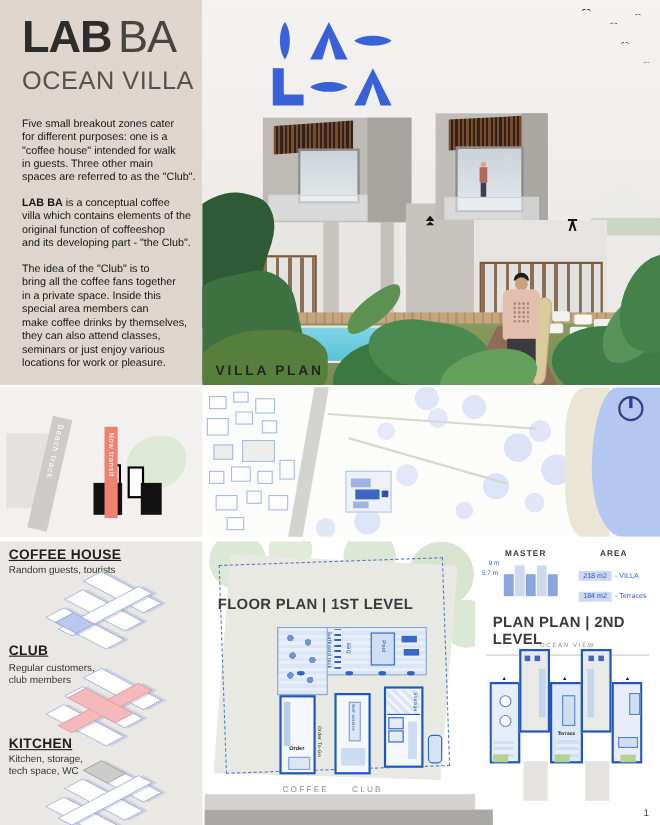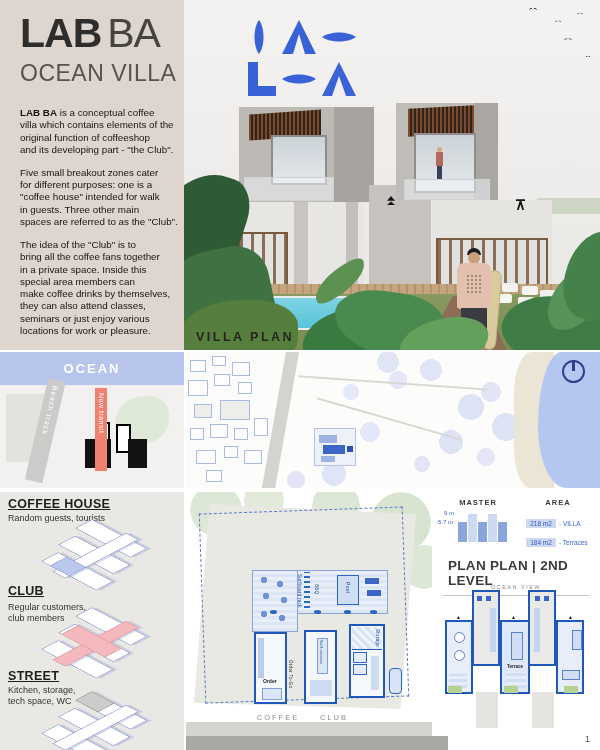--- a/index.html
+++ b/index.html
@@ -124,29 +124,29 @@
   .roaddark{left:186px;top:736px;width:262px;height:14px;background:#a9a8a5;}
 </style>
 </head>
 <body>
 
 <div class="board">
 
   <section class="intro">
     <h1><span class="t1">LAB</span><span class="t2">BA</span></h1>
     <div class="subtitle">OCEAN VILLA</div>
-    <p class="para"><b>LAB BA</b><span> is a conceptual coffee
-villa which contains elements of the
-original function of coffeeshop
-and its developing part - "the Club".</span></p>
     <p class="para">Five small breakout zones cater
 for different purposes: one is a
 "coffee house" intended for walk
 in guests. Three other main
 spaces are referred to as the "Club".</p>
+    <p class="para"><b>LAB BA</b><span> is a conceptual coffee
+villa which contains elements of the
+original function of coffeeshop
+and its developing part - "the Club".</span></p>
     <p class="para">The idea of the "Club" is to
 bring all the coffee fans together
 in a private space. Inside this
 special area members can
 make coffee drinks by themselves,
 they can also attend classes,
 seminars or just enjoy various
 locations for work or pleasure.</p>
   </section>
 
@@ -227,21 +227,20 @@
     <div class="leaf" style="left:150px;top:292px;width:110px;height:64px;background:#4a8a4e;border-radius:50% 50% 30% 70%;transform:rotate(8deg)"></div>
     <div class="leaf" style="left:215px;top:318px;width:90px;height:50px;background:#63a05b;border-radius:60% 40% 60% 40%;transform:rotate(-6deg)"></div>
     <div class="leaf" style="left:126px;top:268px;width:60px;height:26px;background:#5d9152;border-radius:80% 20% 80% 20%;transform:rotate(-28deg)"></div>
     <div class="leaf" style="left:318px;top:296px;width:110px;height:70px;background:#3f7c46;border-radius:70% 30% 50% 50%;transform:rotate(14deg)"></div>
     <div class="leaf" style="left:356px;top:270px;width:80px;height:50px;background:#58935a;border-radius:80% 20% 70% 30%;transform:rotate(-30deg)"></div>
     <div class="leaf" style="left:382px;top:230px;width:56px;height:90px;background:#44824a;border-radius:60% 40% 40% 60%;transform:rotate(20deg)"></div>
     <div class="caption">VILLA PLAN</div>
   </section>
 
   <section class="sitemap">
-    <div class="abs oceanband">OCEAN</div>
     <div class="abs" style="left:6px;top:42px;width:42px;height:68px;background:#e3e2df"></div>
     <div class="abs" style="left:115px;top:44px;width:54px;height:48px;background:#dde9d6;border-radius:60% 40% 55% 45%"></div>
     <div class="abs" style="left:48px;top:28px;width:18px;height:104px;background:#cccbc9;transform:rotate(13deg);transform-origin:top center;text-align:center">
       <span class="vtext" style="font-size:7.5px;color:#fff;letter-spacing:1px;margin-top:6px;display:inline-block">Beach track</span>
     </div>
     <div class="abs" style="left:97px;top:70px;width:13px;height:46px;background:#fff;border:2px solid #000;box-sizing:border-box"></div>
     <div class="abs" style="left:85px;top:87px;width:26px;height:29px;background:#121212"></div>
     <div class="abs" style="left:116px;top:72px;width:15px;height:29px;background:#fff;border:2px solid #000;box-sizing:border-box"></div>
     <div class="abs" style="left:128px;top:87px;width:19px;height:29px;background:#121212"></div>
     <div class="abs" style="left:95px;top:36px;width:12px;height:83px;background:#ee8170;text-align:center">
@@ -301,38 +300,39 @@
     <div class="axon" style="left:32px;top:112px">
       <div class="iso">
         <div style="left:6px;top:20px;width:24px;height:78px"></div>
         <div style="left:40px;top:10px;width:24px;height:78px"></div>
         <div style="left:74px;top:0;width:24px;height:78px"></div>
         <div style="left:0;top:42px;width:104px;height:18px"></div>
         <div class="hl" style="left:0;top:42px;width:104px;height:18px;background:#f4b9bc;border-color:#d89aa0"></div>
         <div class="hl" style="left:40px;top:14px;width:24px;height:62px;background:#f4b9bc;border-color:#d89aa0"></div>
       </div>
     </div>
-    <div class="ztitle" style="top:177px">STREET</div>
+    <div class="ztitle" style="top:177px">KITCHEN</div>
     <div class="zdesc" style="top:193px">Kitchen, storage,
 tech space, WC</div>
     <div class="axon" style="left:32px;top:196px">
       <div class="iso">
         <div style="left:6px;top:20px;width:24px;height:78px"></div>
         <div style="left:40px;top:10px;width:24px;height:78px"></div>
         <div style="left:74px;top:0;width:24px;height:78px"></div>
         <div style="left:0;top:42px;width:104px;height:18px"></div>
         <div class="hl" style="left:74px;top:0;width:24px;height:32px;background:#cccccb;border-color:#9a9a98"></div>
       </div>
     </div>
   </section>
 
   <section class="fp1">
     <div class="abs canopy"></div>
     <div class="abs ground1"></div>
     <div class="abs dashedb"></div>
+    <div class="fptitle" style="left:12px;top:50px">FLOOR PLAN | 1ST LEVEL</div>
     <div class="abs terr"></div>
     <div class="abs terrL"></div>
     <div class="abs tables"></div>
     <div class="tinyv" style="left:111px;top:82px;font-size:4.5px">Surfboard rack</div>
     <div class="abs" style="left:118px;top:80px;width:6px;height:36px;background:repeating-linear-gradient(0deg,#2d65c4 0 2px,#e9eff9 2px 5px)"></div>
     <div class="tinyv" style="left:128px;top:92px;font-size:4.5px">BBQ</div>
     <div class="abs" style="left:151px;top:83px;width:22px;height:30px;background:#cfdef2;border:1.5px solid #2d65c4;box-sizing:border-box">
       <span class="tinyv" style="left:7px;top:6px;color:#16459c">Pool</span>
     </div>
     <div class="abs" style="left:178px;top:84px;width:18px;height:26px;background-image:linear-gradient(#3b66c6 0 0),linear-gradient(#3b66c6 0 0);background-size:14px 6px;background-position:1px 2px,3px 14px;background-repeat:no-repeat"></div>

